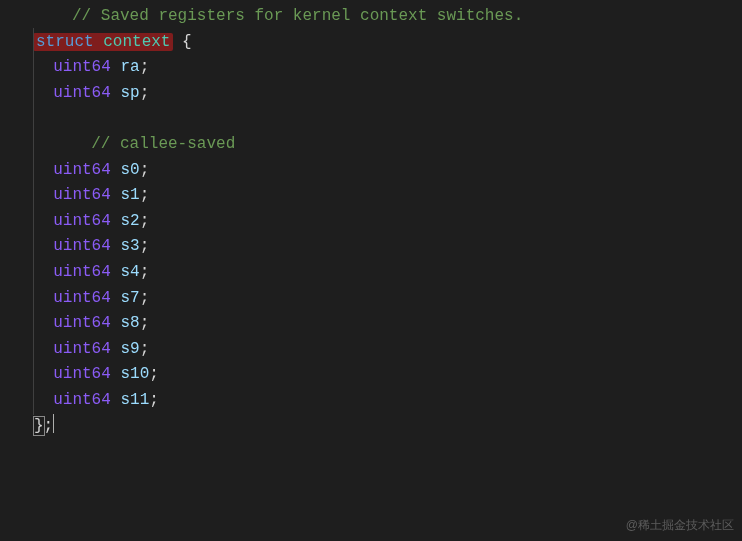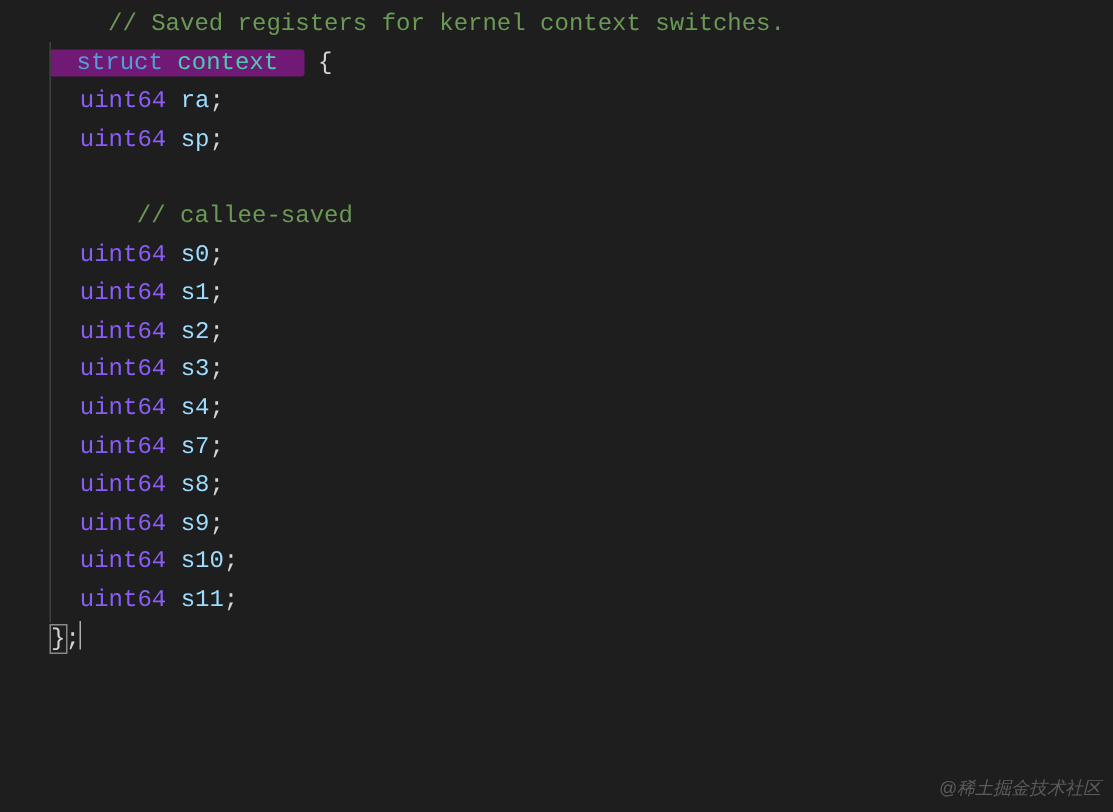--- a/index.html
+++ b/index.html
@@ -42,34 +42,33 @@
     margin: -1px;
   }
   .cursor {
     display: inline-block;
     width: 1px;
     height: 19px;
     background: #aeafad;
     vertical-align: -3px;
   }
   .hl-struct {
-    background: #701a75;
+    background: #7f1d1d;
     border-radius: 2px;
-    padding: 0 18px;
+    padding: 0 3px;
     margin: 0 -1px;
   }
   .watermark {
     position: absolute;
     right: 8px;
     bottom: 6px;
     color: #6b6b6b;
     font-family: sans-serif;
     font-size: 12px;
     opacity: 0.8;
-    font-style: italic;
   }
 </style>
 </head>
 <body>
 
 <div class="editor">
   <div class="indent-guide"></div>
 
   <div class="line"><span class="comment">// Saved registers for kernel context switches.</span></div>
 

